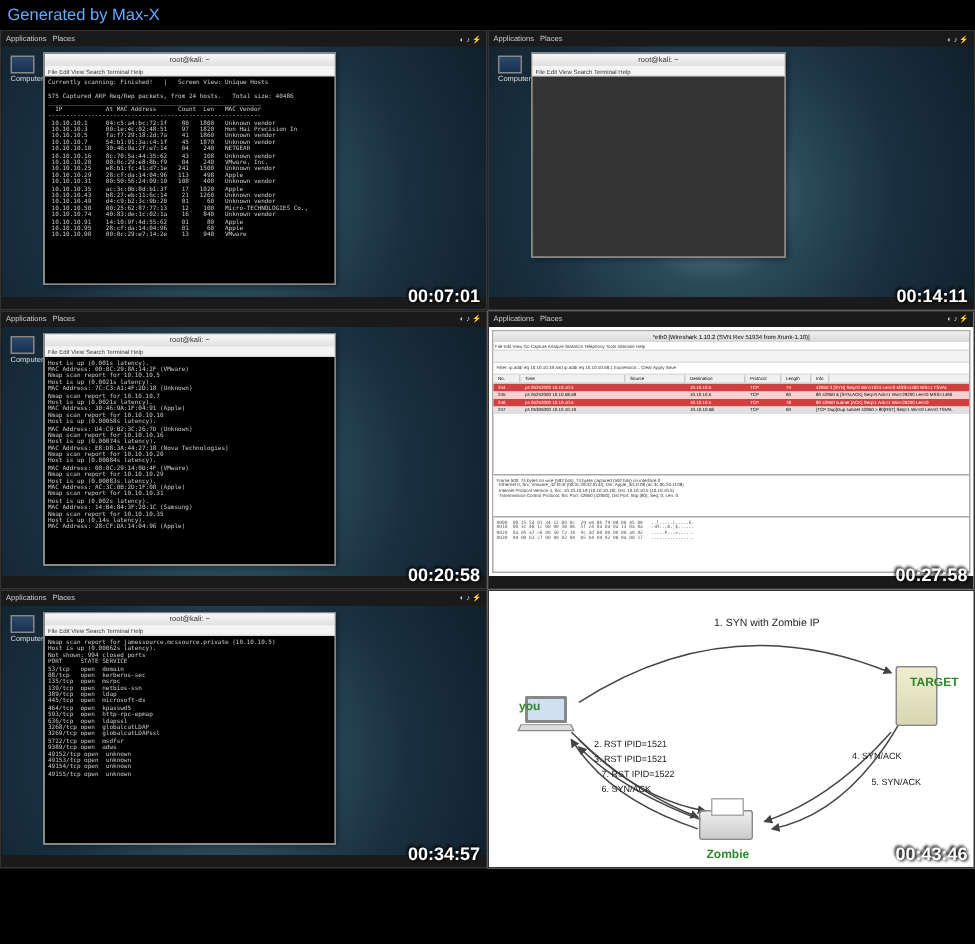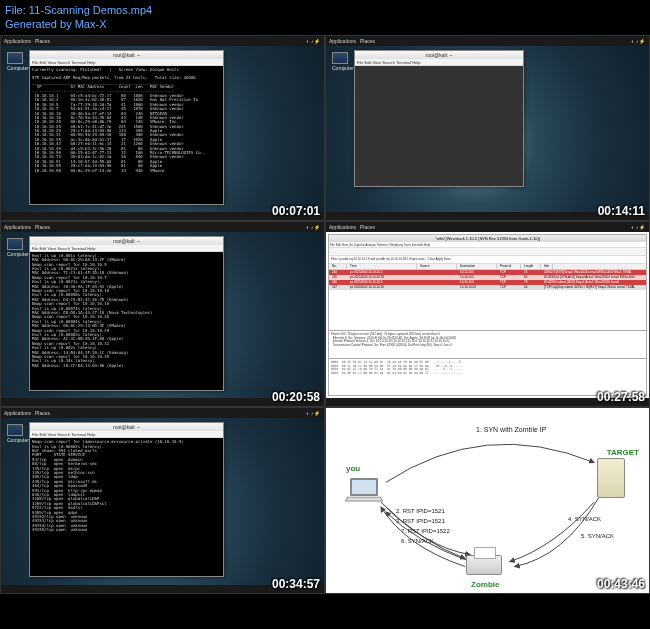--- a/index.html
+++ b/index.html
@@ -43,37 +43,36 @@
 .ws-rows .row { height:5px; font-size:3px; display:flex; padding:0 1px; }
 .ws-rows .row span { padding:0 2px; overflow:hidden; white-space:nowrap; }
 .r-red { background:#d04040; color:#fff; }
 .r-pink { background:#f8d0d0; }
 .r-gray { background:#e0e0e0; }
 .ws-tree { height:28px; border-top:1px solid #aaa; font-size:3px; padding:2px; background:#fff; color:#333; line-height:1.2; white-space:pre; overflow:hidden; }
 .ws-hex { border-top:1px solid #aaa; font-size:3px; font-family:monospace; padding:2px; color:#555; line-height:1.2; white-space:pre; overflow:hidden; }
 .c6 { background:#fff; }
 .diagram { position:absolute; inset:0; }
 .dlabel { position:absolute; font-size:8px; color:#222; }
-.green { color:#2a8a2a; font-weight:bold; }
+.green { color:#2a8a2a; font-weight:bold;margin-top:16px; }
 .node { position:absolute; }
 .laptop { left:20px; top:70px; width:36px; height:26px; }
 .laptop .scr { width:28px; height:18px; background:#d0e0f0; border:2px solid #888; border-radius:1px; margin:0 auto; }
 .laptop .kbd { width:36px; height:6px; background:#ddd; border:1px solid #888; transform:perspective(30px) rotateX(40deg); }
 .server { right:24px; top:50px; width:28px; height:40px; }
 .server .box { width:100%; height:100%; background:linear-gradient(#f0eed0,#d8d6b0); border:1px solid #888; border-radius:2px; }
 .printer { left:140px; bottom:18px; width:36px; height:28px; }
 .printer .box { width:100%; height:20px; background:linear-gradient(#eee,#ccc); border:1px solid #888; border-radius:2px; margin-top:8px; }
 .printer .box::before { content:''; position:absolute; top:0; left:8px; width:20px; height:10px; background:#fff; border:1px solid #aaa; }
 svg.arrows { position:absolute; inset:0; width:100%; height:100%; }
 </style>
 </head>
 <body>
 
 <div class="header">
-  <span class="line">File: 11-Scanning Demos.mp4</span>
   <span class="line">Generated by Max-X</span>
 </div>
 
 <div class="grid">
 
   <div class="cell c1">
     <div class="desktop-bg">
         <div class="crown"></div>
       </div>
     <div class="topbar">

